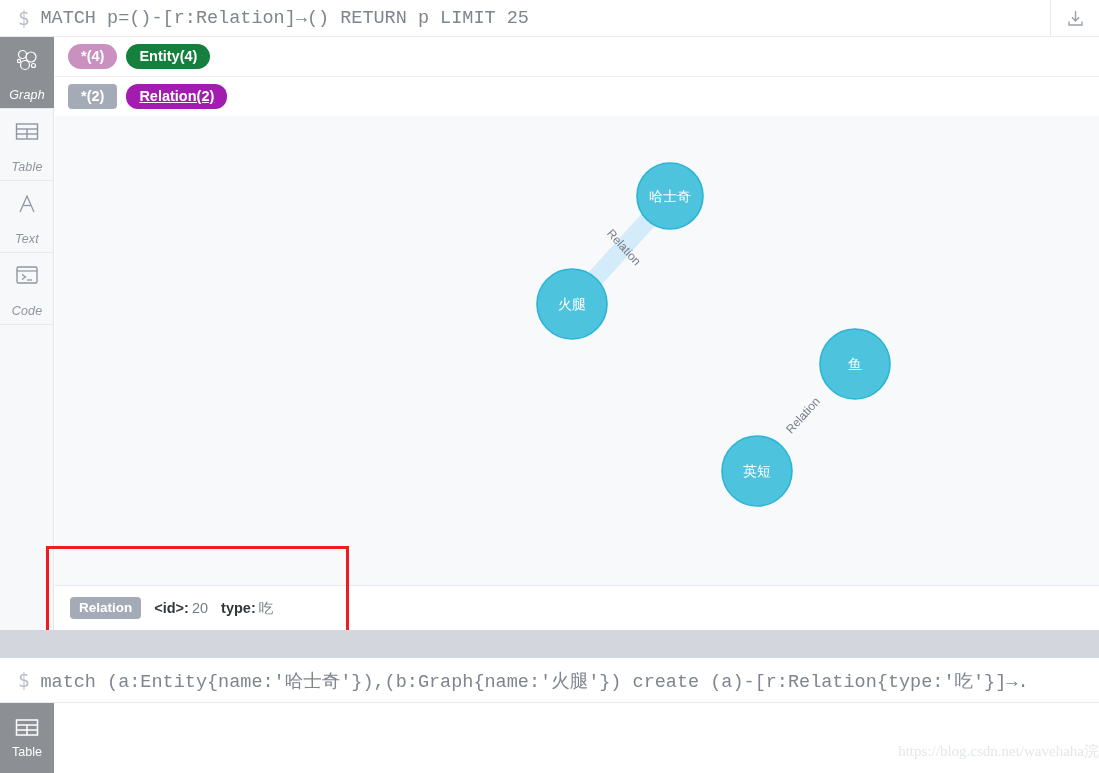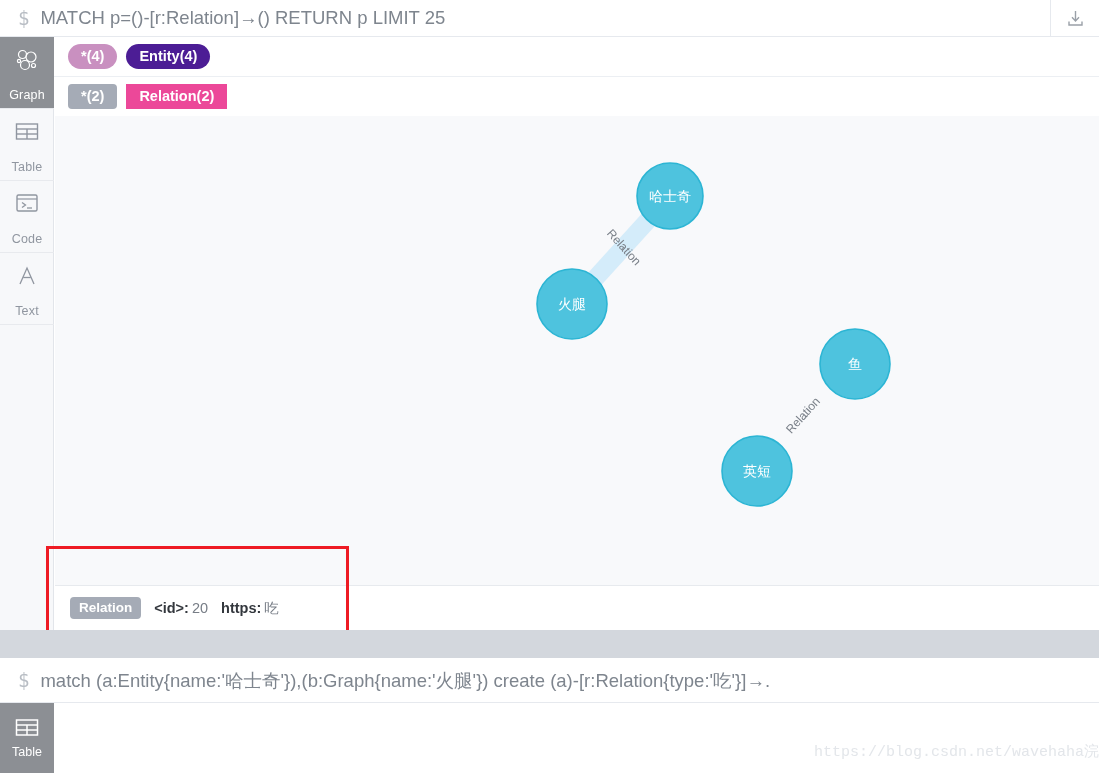--- a/index.html
+++ b/index.html
@@ -17,21 +17,21 @@
     background: #ffffff;
     border-bottom: 1px solid #e6e9ee;
     display: flex; align-items: center;
   }
   .query-prompt {
     font-family: "DejaVu Sans Mono", "Liberation Mono", monospace;
     font-size: 19px; color: #b8bdc4; padding-left: 18px; padding-right: 11px;
     line-height: 1;
   }
   .query-text {
-    font-family: Liberation Sans, sans-serif;
+    font-family: Liberation Mono, monospace;
     font-size: 18.5px; color: #7e858e; letter-spacing: 0px;
     white-space: nowrap; overflow: hidden;
   }
   .export-icon {
     position: absolute; right: 10px; top: 6px; width: 28px; height: 26px;
     display: flex; align-items: center; justify-content: center;
     cursor: pointer;
   }
   .bar-divider {
     position: absolute; right: 48px; top: 0; width: 1px; height: 37px;
@@ -46,42 +46,42 @@
   }
   .side-item {
     width: 54px; height: 72px;
     display: flex; flex-direction: column;
     align-items: center; justify-content: center;
     color: #9096a0; cursor: pointer;
     border-bottom: 1px solid #e8eaee;
   }
   .side-item.active { background: #8c8f94; color: #ffffff; }
   .side-item .ico { height: 32px; display:flex; align-items:center; justify-content:center; }
-  .side-item .lbl { font-size: 12.5px; margin-top: 12px; letter-spacing: .2px; }
+  .side-item .lbl { font-size: 12.5px; margin-top: 12px; letter-spacing: .2px; font-style: italic; }
 
   
   .legend {
     position: absolute; left: 54px; top: 37px; width: 1045px; height: 79px;
     background: #ffffff;
   }
   .legend-row {
     height: 39px; display: flex; align-items: center; gap: 9px;
     padding-left: 14px;
   }
   .legend-row + .legend-row { border-top: 1px solid #eceff3; }
   .pill {
     display: inline-flex; align-items: center; justify-content: center;
     font-size: 14.5px; font-weight: bold; color: #ffffff;
     padding: 0 13px; height: 25px; white-space: nowrap;
     cursor: pointer; line-height: 1;
   }
   .pill.star-node { background: #c990c0; border-radius: 13px; }
-  .pill.entity   { background: #4c1d95; border-radius: 13px; }
+  .pill.entity   { background: #15803d; border-radius: 13px; }
   .pill.star-rel { background: #a5abb6; border-radius: 4px; font-weight: bold; }
-  .pill.relation { background: #ec4899; border-radius: 0; }
+  .pill.relation { background: #a21caf; border-radius: 12px; text-decoration: underline; }
 
   
   .canvas {
     position: absolute; left: 55px; top: 116px;
     width: 1044px; height: 447px;
     background: #f8f9fb;
     overflow: hidden;
   }
   .canvas svg { display: block; }
   .node-label {
@@ -146,21 +146,21 @@
   }
   .footer-side .lbl { font-size: 12.5px; margin-top: 3px; }
   .footer-msg {
     position: absolute; left: 82px; top: 0; height: 70px;
     display: flex; align-items: center;
     font-size: 16.5px; color: #787e87;
   }
   .watermark {
     position: absolute; right: 0px; top: 742px;
     font-size: 15px; color: #e3e6ea;
-    font-family: Liberation Mono, monospace;
+    font-family: Liberation Serif, serif;
     white-space: nowrap; pointer-events: none;
   }
 </style>
 </head>
 <body>
 
 <div id="app">
 
   <div class="query-bar">
     <span class="query-prompt">$</span>
@@ -196,38 +196,38 @@
           <line x1="1.5" y1="7" x2="22.5" y2="7" stroke="#9096a0" stroke-width="1.4"></line>
           <line x1="1.5" y1="12" x2="22.5" y2="12" stroke="#9096a0" stroke-width="1.4"></line>
           <line x1="12" y1="7" x2="12" y2="17" stroke="#9096a0" stroke-width="1.4"></line>
         </svg>
       </span>
       <span class="lbl">Table</span>
     </div>
 
     <div class="side-item">
       <span class="ico">
+        <svg width="24" height="24" viewBox="0 0 24 24">
+          <path d="M5 20 L12 4 L19 20" fill="none" stroke="#9096a0" stroke-width="1.3"></path>
+          <line x1="8.2" y1="13.5" x2="15.8" y2="13.5" stroke="#9096a0" stroke-width="1.3"></line>
+        </svg>
+      </span>
+      <span class="lbl">Text</span>
+    </div>
+
+    <div class="side-item">
+      <span class="ico">
         <svg width="24" height="21" viewBox="0 0 24 21">
           <rect x="2" y="2" width="20" height="16" rx="1.5" fill="none" stroke="#9096a0" stroke-width="1.4"></rect>
           <line x1="2" y1="6" x2="22" y2="6" stroke="#9096a0" stroke-width="1.2"></line>
           <path d="M7 9.5 L10.5 12 L7 14.5" fill="none" stroke="#9096a0" stroke-width="1.3"></path>
           <line x1="12" y1="15" x2="17" y2="15" stroke="#9096a0" stroke-width="1.3"></line>
         </svg>
       </span>
       <span class="lbl">Code</span>
-    </div>
-
-    <div class="side-item">
-      <span class="ico">
-        <svg width="24" height="24" viewBox="0 0 24 24">
-          <path d="M5 20 L12 4 L19 20" fill="none" stroke="#9096a0" stroke-width="1.3"></path>
-          <line x1="8.2" y1="13.5" x2="15.8" y2="13.5" stroke="#9096a0" stroke-width="1.3"></line>
-        </svg>
-      </span>
-      <span class="lbl">Text</span>
     </div>
   </div>
 
   <div class="legend">
     <div class="legend-row">
       <span class="pill star-node">*(4)</span>
       <span class="pill entity">Entity(4)</span>
     </div>
     <div class="legend-row">
       <span class="pill star-rel">*(2)</span>
@@ -273,21 +273,21 @@
   </div>
 
   <div class="inspector">
     <div class="inspector-spacer"></div>
     <div class="inspector-body">
       <span class="chip">Relation</span>
       <span class="kv">
         <span class="k">&lt;id&gt;:</span><span class="v">20</span>
       </span>
       <span class="kv">
-        <span class="k">https:</span><span class="v">吃</span>
+        <span class="k">type:</span><span class="v">吃</span>
       </span>
     </div>
   </div>
 
   <div class="annotation-box"></div>
 
   <div class="sep-band"></div>
 
   <div class="query-bar2">
     <span class="query-prompt">$</span>

